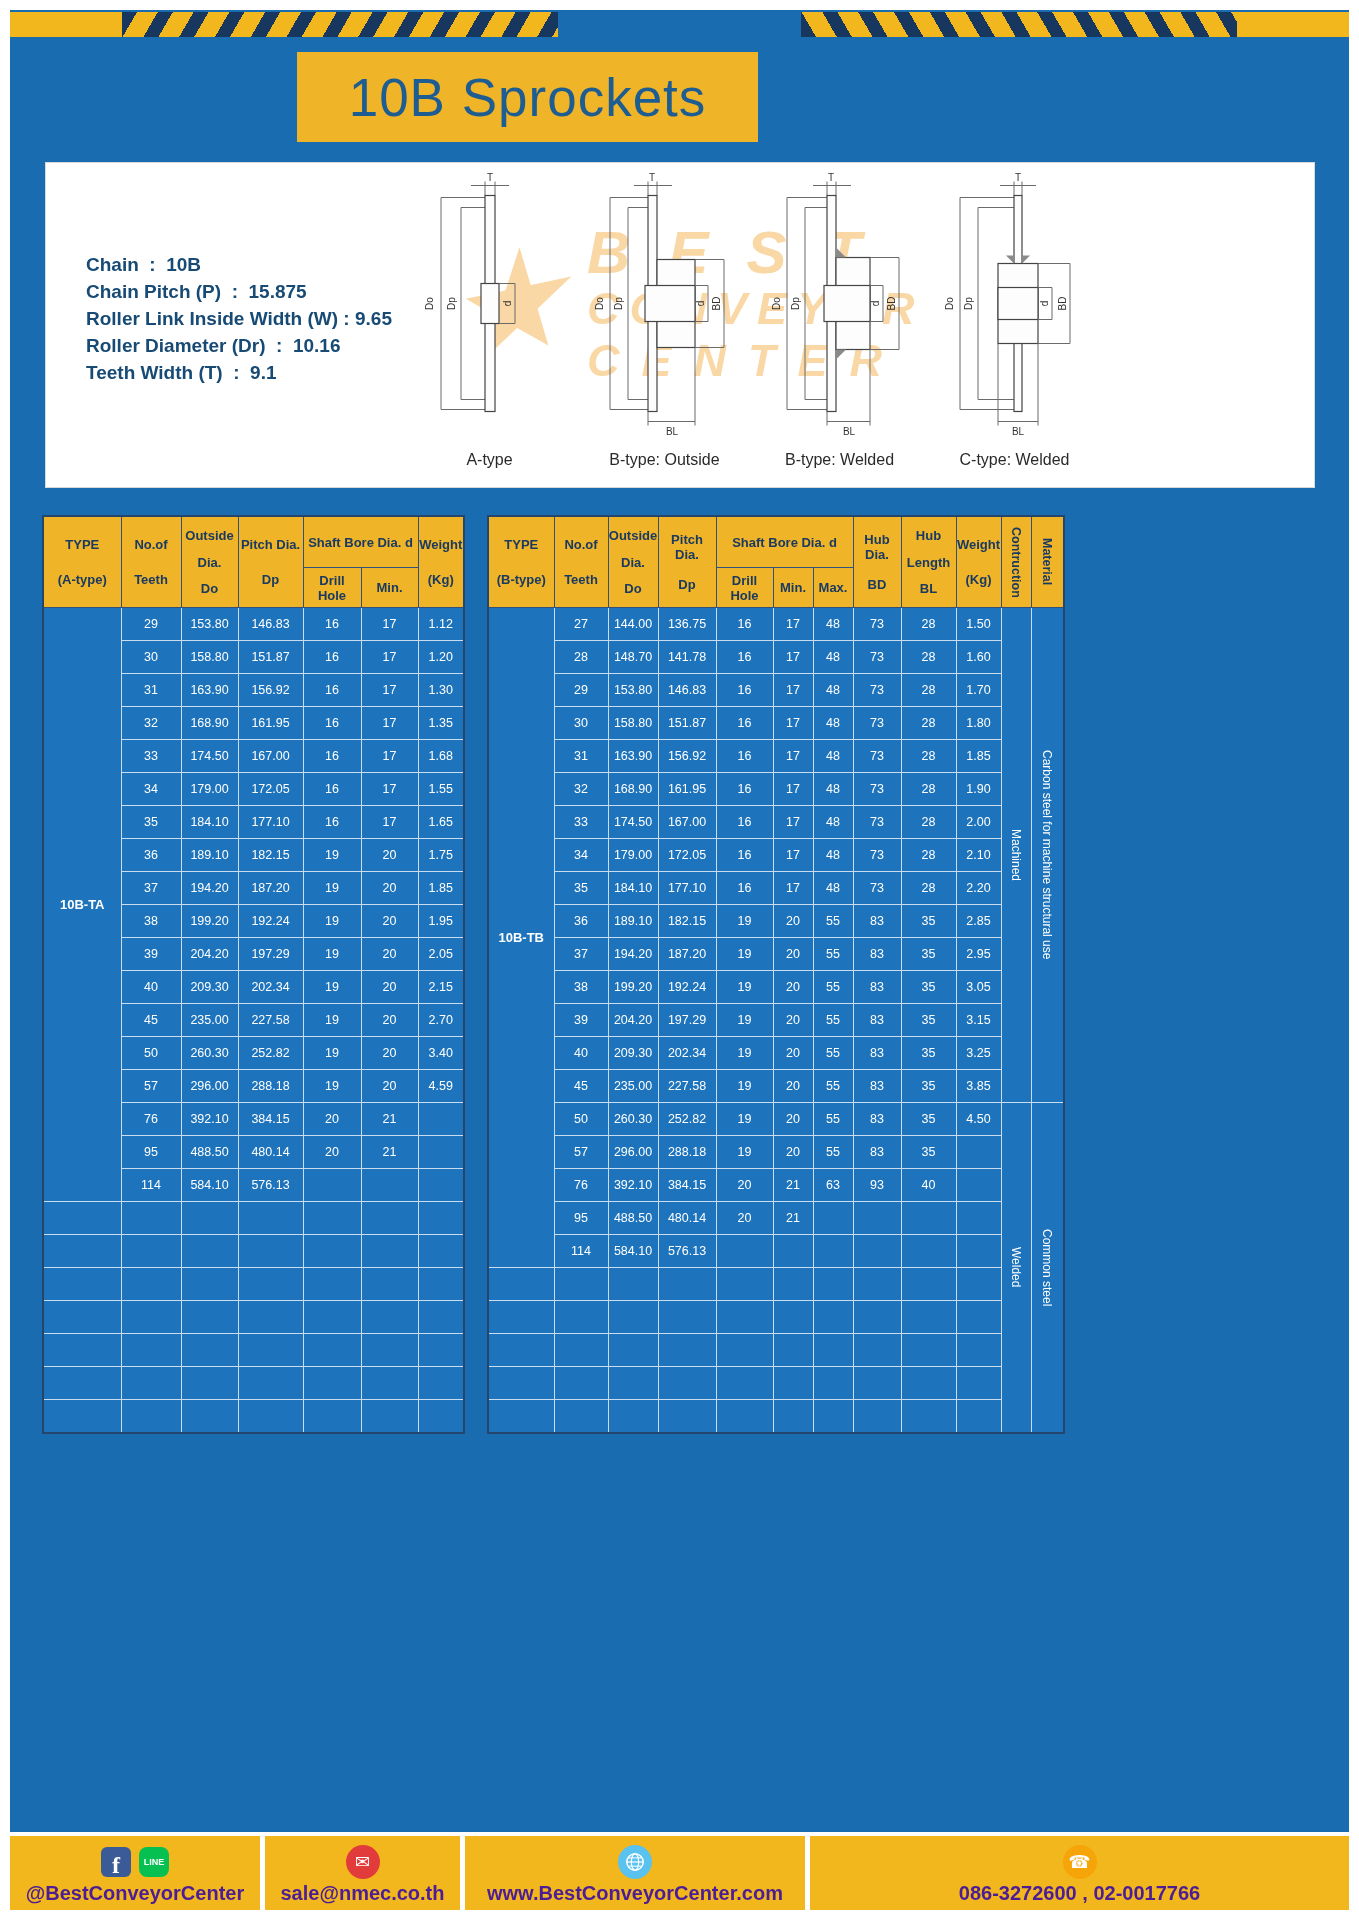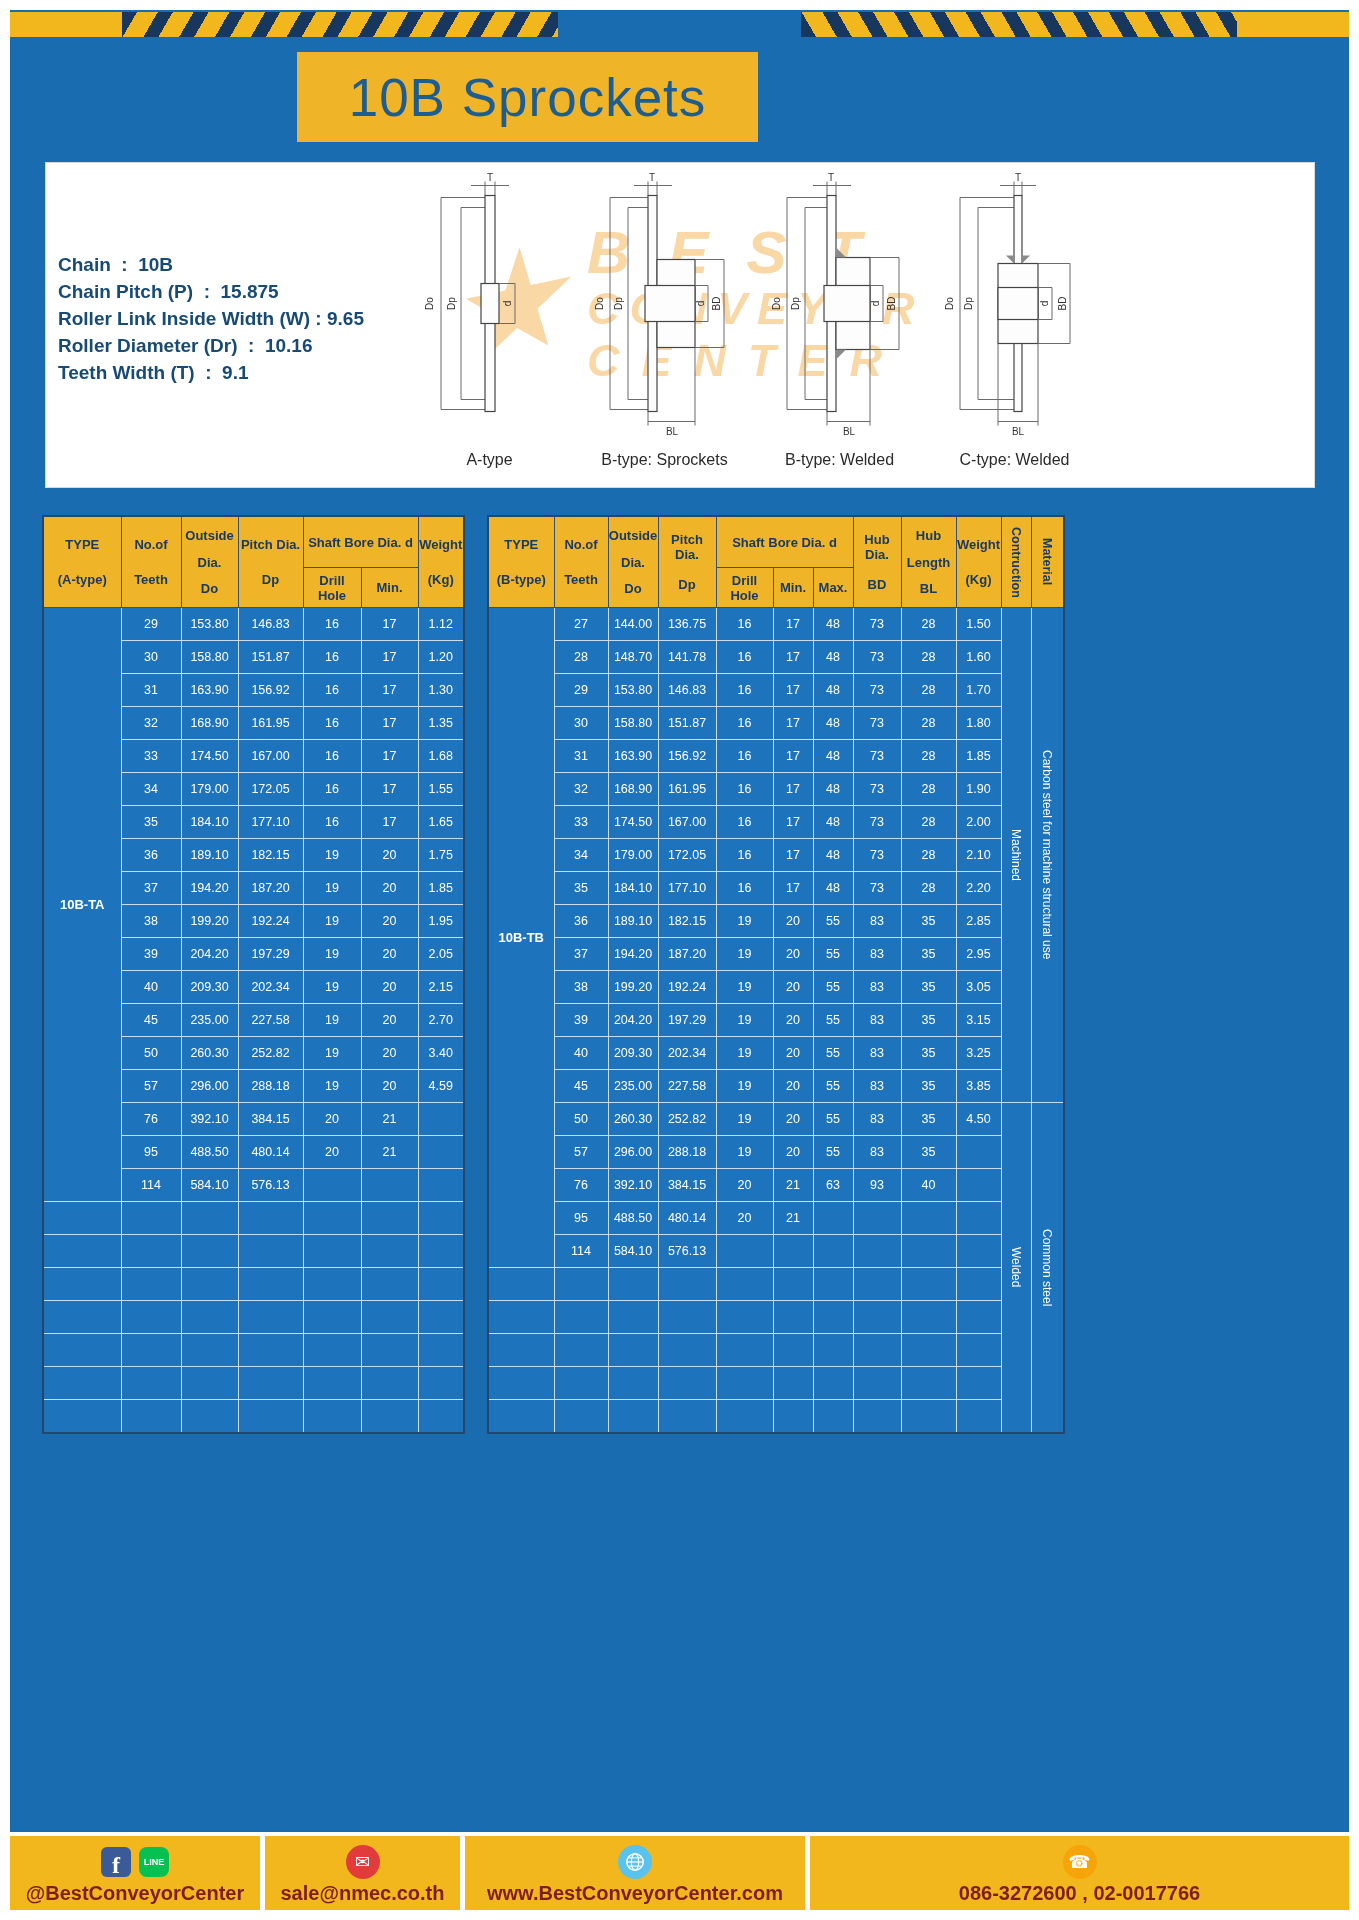--- a/index.html
+++ b/index.html
@@ -16,21 +16,21 @@
   .hazard .stripes { flex:1; height:100%; }
   .hazard-left .stripes { background:repeating-linear-gradient(120deg,#17375f 0 13px,var(--yellow,#f2b71c) 13px 31px); }
   .hazard-right .stripes { background:repeating-linear-gradient(60deg,#17375f 0 13px,var(--yellow,#f2b71c) 13px 31px); }
 
   
   .title-banner { position:absolute; left:287px; top:42px; width:461px; height:90px; background:#f0b429; display:flex; align-items:center; justify-content:center; }
   .title-banner h1 { font-size:53px; font-weight:normal; color:#1d5d91; letter-spacing:1px; }
 
   
   .spec-panel { position:absolute; left:35px; top:152px; width:1270px; height:326px; background:#ffffff; border:1px solid #d8d8d8; }
-  .spec-lines { position:absolute; left:12px; top:88px; z-index:3; }
+  .spec-lines { position:absolute; left:40px; top:88px; z-index:3; }
   .spec-line { font-size:19px; font-weight:bold; color:#174a74; line-height:27px; white-space:pre; }
 
   .watermark { position:absolute; left:405px; top:60px; display:flex; align-items:center; gap:24px; opacity:.45; z-index:1; font-style:italic; font-weight:bold; color:#f2a93c; }
   .wm-star { font-size:125px; line-height:1; transform:rotate(-12deg); }
   .wm-text .l1 { font-size:60px; letter-spacing:38px; line-height:1.0; }
   .wm-text .l2 { font-size:45px; letter-spacing:10px; line-height:1.15; }
   .wm-text .l3 { font-size:45px; letter-spacing:22px; line-height:1.15; }
 
   .drawings { position:absolute; left:356px; top:6px; width:700px; height:316px; display:flex; z-index:2; }
   .drawing { width:175px; display:flex; flex-direction:column; align-items:center; }
@@ -54,21 +54,21 @@
   th .spread { height:90px; justify-content:space-evenly; gap:0; }
   th.vert { writing-mode:vertical-rl; font-size:12.5px; padding:2px 0; }
   td.type-cell { font-size:13px; font-weight:bold; }
   td.vert-cell { writing-mode:vertical-rl; font-size:12px; text-align:center; padding:4px 0; }
 
   
   .footer { position:absolute; left:0; right:0; bottom:0; height:78px; background:var(--yellow,#f2b71c); border-top:4px solid #ffffff; display:flex; align-items:stretch; }
   .footer-item { display:flex; flex-direction:column; align-items:center; justify-content:center; gap:2px; padding-top:2px; }
   .footer-item + .footer-item { border-left:5px solid #ffffff; }
   .fi-1 { width:250px; } .fi-2 { width:200px; } .fi-3 { width:345px; } .fi-4 { flex:1; }
-  .footer-label { font-size:20px; font-weight:bold; color:#7f1d1d; }
+  .footer-label { font-size:20px; font-weight:bold; color:#4c1d95; }
   .icons-row { display:flex; gap:8px; align-items:center; height:36px; }
   .icon-fb { width:30px; height:30px; background:#3a5a98; color:#fff; border-radius:6px; font-weight:bold; font-size:24px; display:flex; align-items:flex-end; justify-content:center; font-family:"Liberation Serif",serif; line-height:.95; overflow:hidden; }
   .icon-line { width:30px; height:30px; background:#06c152; border-radius:8px; color:#fff; font-size:9px; font-weight:bold; display:flex; align-items:center; justify-content:center; }
   .icon-circle { width:34px; height:34px; border-radius:50%; display:flex; align-items:center; justify-content:center; color:#fff; }
   .glyph { font-family:"DejaVu Sans", sans-serif; font-size:18px; line-height:1; }
   .icon-mail { background:#e23b3b; }
   .icon-globe { background:#59c2ee; }
   .icon-phone { background:#f5a508; }
 </style>
 </head>
@@ -157,21 +157,21 @@
           <text transform="rotate(-90 114 132)" x="114" y="132">d</text>
           <line class="ln" x1="134" y1="88" x2="134" y2="176"></line>
             <line class="ln" x1="105" y1="88" x2="134" y2="88"></line>
             <line class="ln" x1="105" y1="176" x2="134" y2="176"></line>
           <text transform="rotate(-90 130 132)" x="130" y="132">BD</text>
           <line class="ln" x1="58" y1="240" x2="58" y2="254"></line>
             <line class="ln" x1="105" y1="176" x2="105" y2="254"></line>
           <line class="ln" x1="58" y1="250" x2="105" y2="250"></line>
           <text x="82" y="263">BL</text>
         </svg>
-        <div class="caption">B-type: Sprockets</div>
+        <div class="caption">B-type: Outside</div>
       </div>
 
       <div class="drawing">
         <svg viewBox="0 0 150 265">
           <line class="ln" x1="62" y1="24" x2="62" y2="10"></line>
             <line class="ln" x1="71" y1="24" x2="71" y2="10"></line>
           <line class="ln" x1="48" y1="14" x2="86" y2="14"></line>
           <text x="66" y="9">T</text>
           <line class="ln" x1="22" y1="26" x2="22" y2="238"></line>
             <line class="ln" x1="22" y1="26" x2="62" y2="26"></line>

